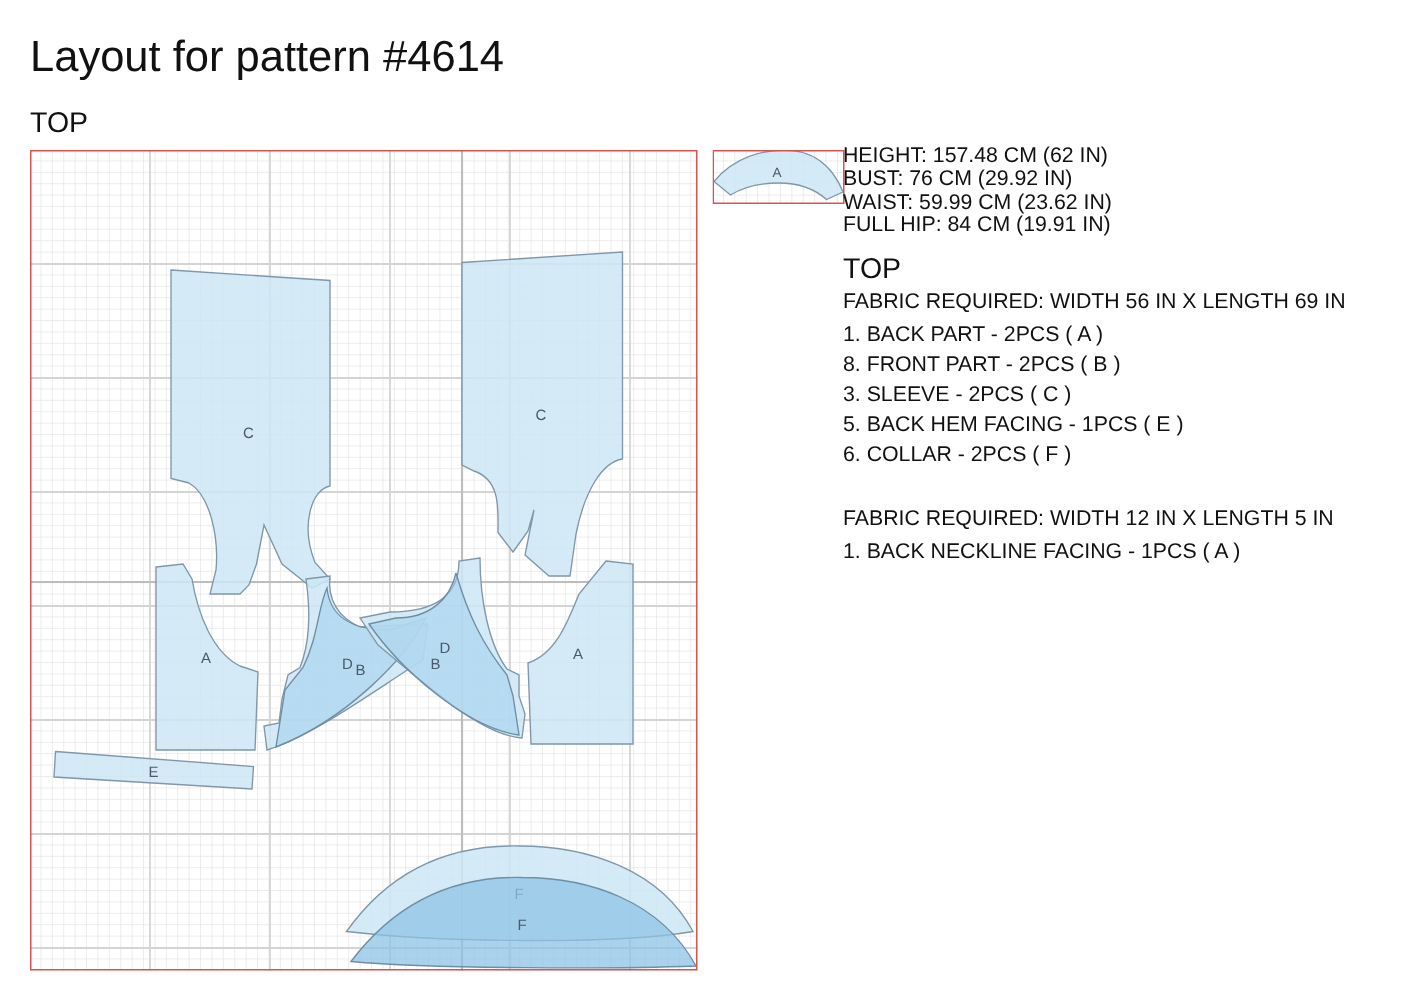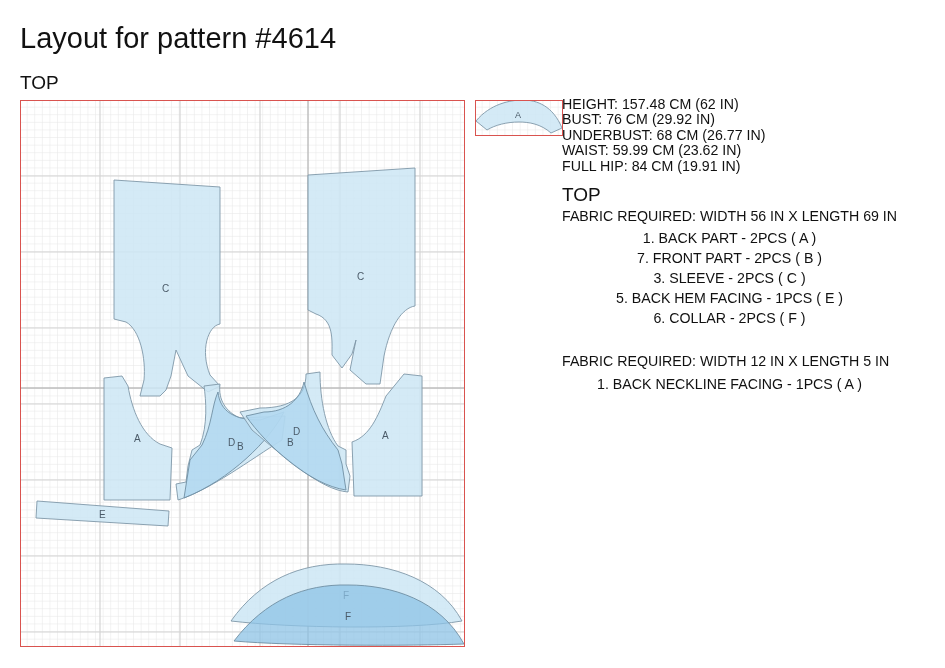--- a/index.html
+++ b/index.html
@@ -6,21 +6,21 @@
   body { width: 945px; height: 668px; position: relative; overflow: hidden;
          font-family: "Liberation Sans", sans-serif; color: #111; }
   .page-title { position: absolute; left: 20px; top: 22px; font-size: 29px; font-weight: normal; margin: 0; letter-spacing: 0; }
   .section-title { position: absolute; left: 20px; top: 72px; font-size: 19px; margin: 0; font-weight: normal; }
   .layout-canvas { position: absolute; left: 20px; top: 100px; }
   .facing-canvas { position: absolute; left: 475px; top: 100px; }
   .info { position: absolute; left: 562px; top: 97px; font-size: 14.2px; line-height: 15.4px; }
   .info .meas div { white-space: nowrap; }
   .info .sub-title { font-size: 19px; margin-top: 10px; margin-bottom: 3px; line-height: 22px; }
   .info .fabric { white-space: nowrap; margin-bottom: 4px; }
-  .info ul { list-style: none; margin: 0; padding: 0; text-align: center; }
+  .info ul { list-style: none; margin: 0; padding: 0; }
   .info ul li { white-space: nowrap; line-height: 20px; }
   .info .gap { height: 26px; }
   .piece { fill: #cde6f5; fill-opacity: 0.85; stroke: #7f97a8; stroke-width: 0.9; }
   .piece2 { fill: #9fcdec; fill-opacity: 0.55; stroke: #6f8ea3; stroke-width: 0.9; }
   .lbl { font-family: "Liberation Sans", sans-serif; font-size: 10px; fill: #4a5a68; }
 </style>
 </head>
 <body>
 
 <h1 class="page-title">Layout for pattern #4614</h1>
@@ -115,29 +115,28 @@
     <path class="piece" d="M1 21 C15 4 35 0 48 0 C62 0 78 6 87 28 L76 33 C66 24 54 22 44 22 C32 22 20 25 12 30 Z"></path>
     <text class="lbl" x="40" y="18" style="font-size:9px">A</text>
   </g>
   <rect x="0.5" y="0.5" width="87" height="35" fill="none" stroke="#d9534f" stroke-width="1"></rect>
 </svg>
 
 <div class="info">
   <div class="meas">
     <div>HEIGHT: 157.48 CM (62 IN)</div>
     <div>BUST: 76 CM (29.92 IN)</div>
-    <div>UNDERBUST: 68 CM (26.77 IN)</div>
     <div>WAIST: 59.99 CM (23.62 IN)</div>
     <div>FULL HIP: 84 CM (19.91 IN)</div>
   </div>
   <div class="sub-title">TOP</div>
   <div class="fabric">FABRIC REQUIRED: WIDTH 56 IN X LENGTH 69 IN</div>
   <ul>
     <li>1. BACK PART - 2PCS ( A )</li>
-    <li>7. FRONT PART - 2PCS ( B )</li>
+    <li>8. FRONT PART - 2PCS ( B )</li>
     <li>3. SLEEVE - 2PCS ( C )</li>
     <li>5. BACK HEM FACING - 1PCS ( E )</li>
     <li>6. COLLAR - 2PCS ( F )</li>
   </ul>
   <div class="gap"></div>
   <div class="fabric">FABRIC REQUIRED: WIDTH 12 IN X LENGTH 5 IN</div>
   <ul>
     <li>1. BACK NECKLINE FACING - 1PCS ( A )</li>
   </ul>
 </div>

